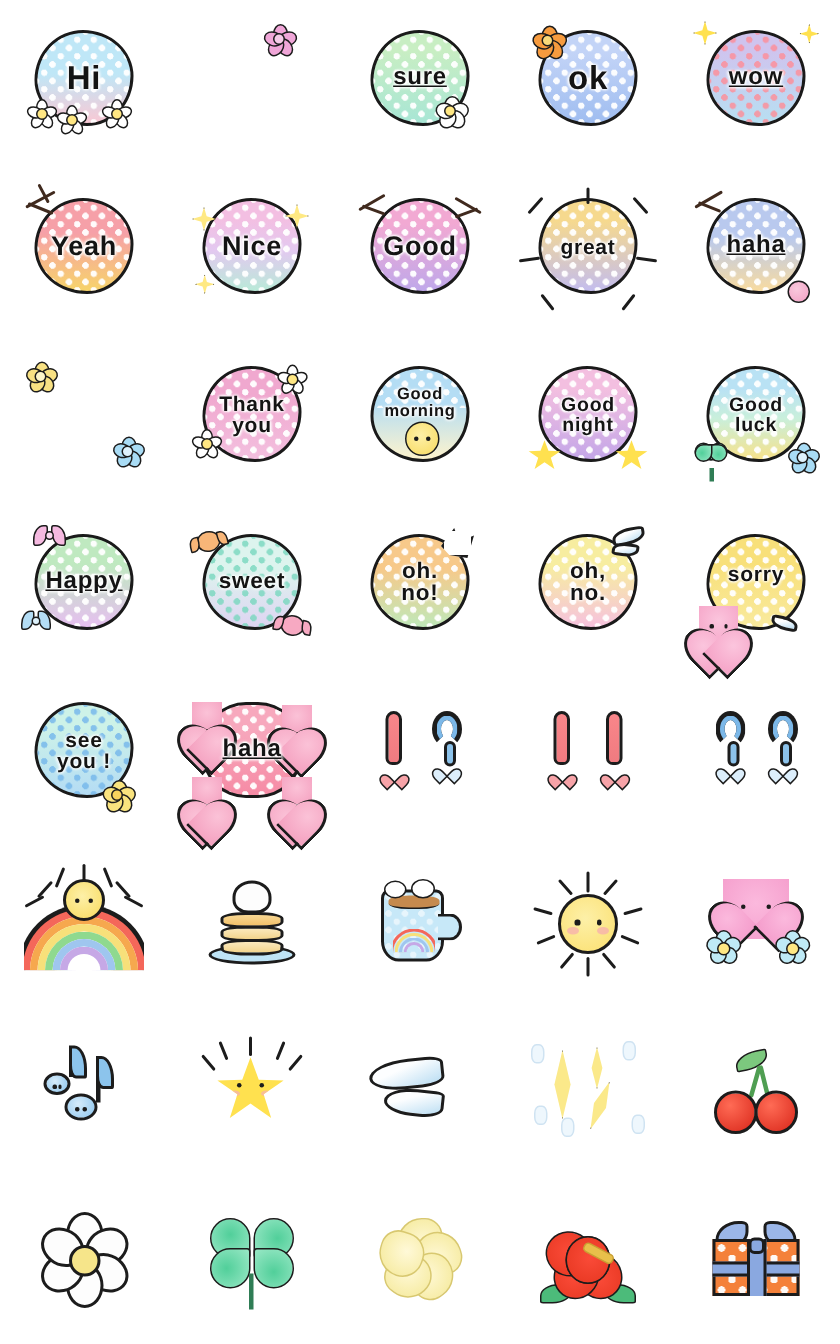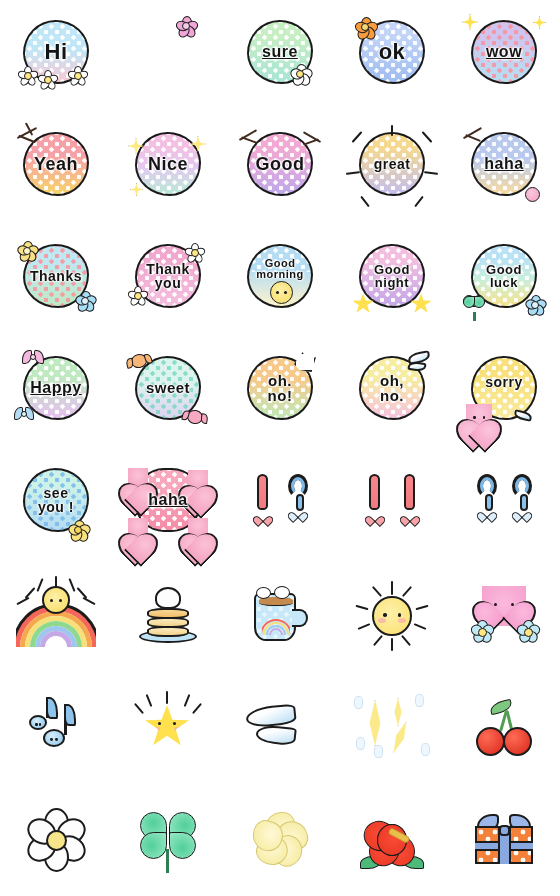--- a/index.html
+++ b/index.html
@@ -566,24 +566,20 @@
       <div class="scribble" style="left:2px;top:0;">
         <i style="left:0;top:8px;width:21px;transform:rotate(-30deg);"></i>
         <i style="left:3px;top:13px;width:16px;transform:rotate(22deg);"></i>
       </div>
       <div class="deco" style="right:8px;bottom:10px;width:15px;height:15px;background:radial-gradient(circle at 40% 35%,#f9c9dd,#f2a0c4);border:1.8px solid #1c1c1c;border-radius:50%;box-sizing:border-box;"></div>
     </div>
   </div>
 
   <div class="cell">
     <div class="sticker">
-      <div class="bubble" style="background:linear-gradient(180deg,#bfe8f2 25%,#bfe9c6 100%);">
-        <div class="hp pink"></div>
-        <span class="lbl f14">Thanks</span>
-      </div>
       <div class="daisy" style="left:4px;top:4px;width:22px;height:22px;">
         <i style="background:#f8e183;width:10px;height:12px;"></i>
           <i style="background:#f8e183;width:10px;height:12px;"></i>
         <i style="background:#f8e183;width:10px;height:12px;"></i>
           <i style="background:#f8e183;width:10px;height:12px;"></i>
         <i style="background:#f8e183;width:10px;height:12px;"></i>
           <b style="background:#fdf6c9;"></b>
       </div>
       <div class="daisy" style="right:4px;bottom:12px;width:22px;height:22px;">
         <i style="background:#a9dcf5;width:10px;height:12px;"></i>

